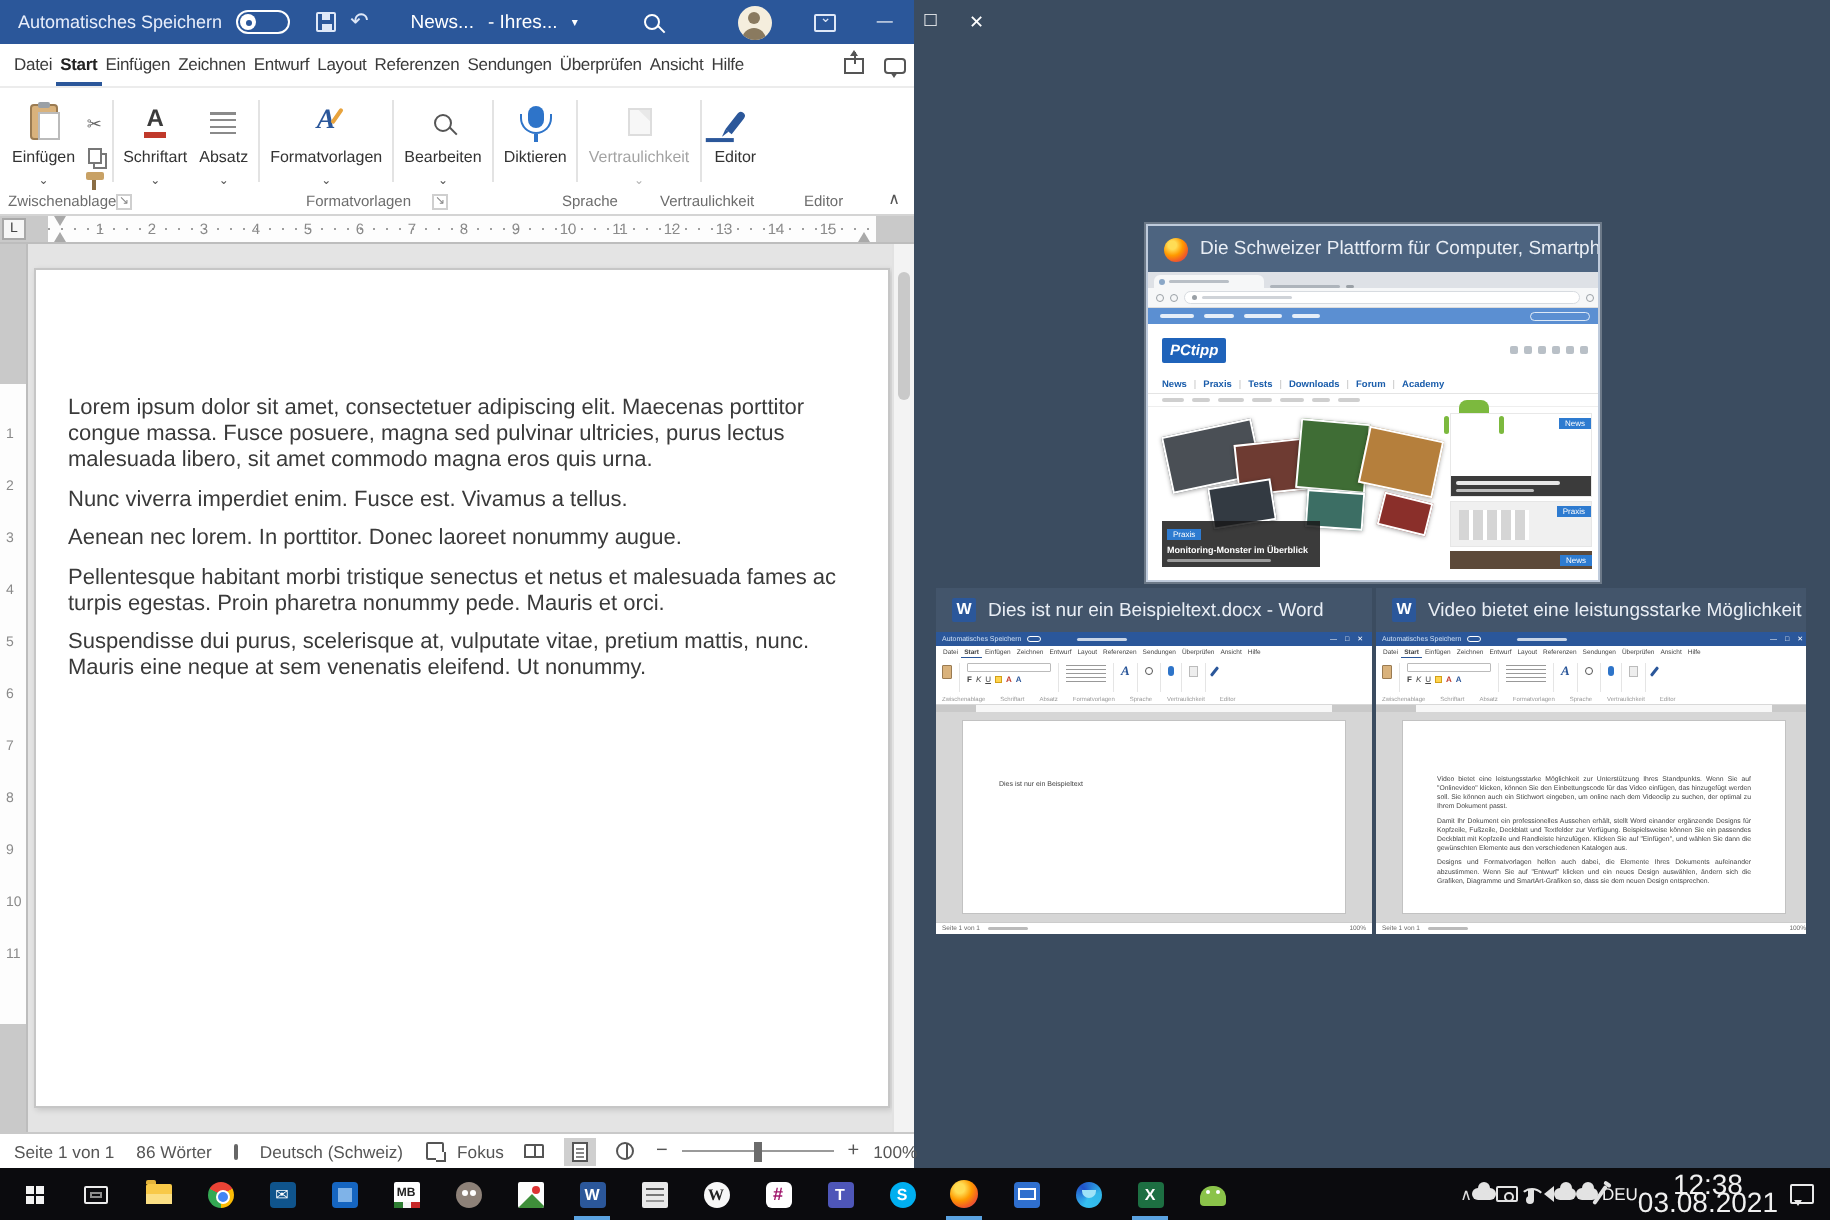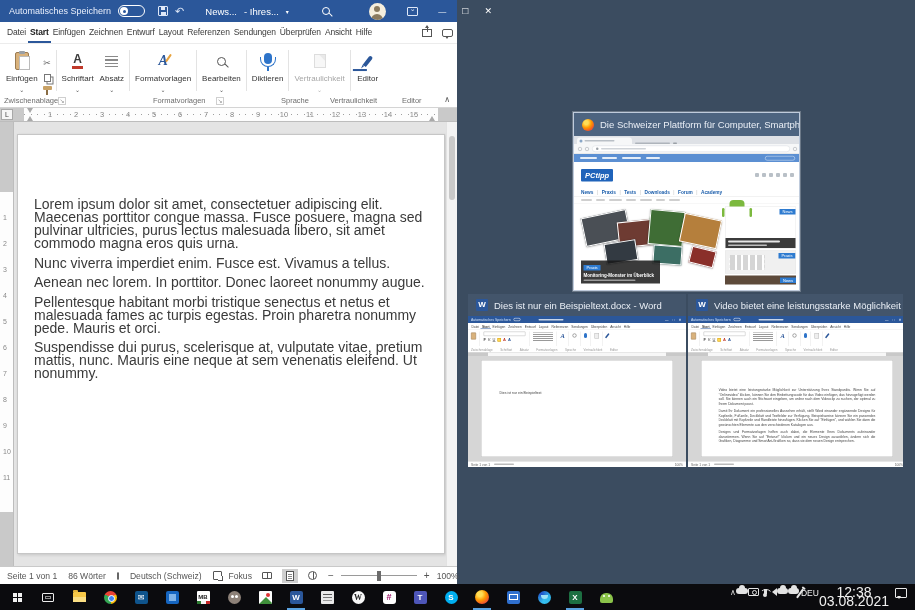--- a/index.html
+++ b/index.html
@@ -88,21 +88,21 @@
   .rnum{position:absolute;top:2px;font-size:7.5px;color:#8a8a8a;transform:translateX(-50%)}
   .indent-mark{position:absolute;left:27px;top:0;width:0;height:0;border-left:3.5px solid transparent;border-right:3.5px solid transparent;border-top:5px solid #a9a9a9}
   .indent-mark.btm{top:auto;bottom:0;border-top:none;border-bottom:5px solid #a9a9a9}
   .indent-mark.right{left:auto;right:22px}
 
   .docarea{flex:1;position:relative;background:#e4e4e4;overflow:hidden}
   .vruler{position:absolute;left:0;top:0;bottom:0;width:14px;background:#c9c9c9;z-index:3;border-right:1px solid #bdbdbd}
   .vruler .vzone{position:absolute;left:0;right:0;top:70px;height:320px;background:#fdfdfd}
   .vnum{position:absolute;left:3px;font-size:7px;color:#8a8a8a}
   .page{position:absolute;left:17px;top:12px;width:428px;height:420px;background:#fff;border:1px solid #c6c6c6;box-shadow:1px 1px 3px rgba(0,0,0,.14)}
-  .page-text{position:absolute;left:16px;right:12px;top:63px;font-size:14px;line-height:13px;color:#3a3a3a}
+  .page-text{position:absolute;left:16px;right:12px;top:63px;font-size:11px;line-height:13px;color:#3a3a3a}
   .page-text p{margin:0 0 6.5px}
   .vscroll{position:absolute;right:0;top:0;bottom:0;width:11px;background:#f3f3f3;border-left:1px solid #e2e2e2}
   .vscroll::before{content:"";position:absolute;left:2px;top:14px;width:6px;height:64px;background:#c9c9c9;border-radius:3px}
 
   .statusbar{height:18px;background:#fff;border-top:1px solid #c9c9c9;display:flex;align-items:center;font-size:8.6px;color:#555;padding:0 7px;gap:11px;flex:none;white-space:nowrap}
   .ic-book{width:11px;height:8px;border:1px solid #666;border-radius:1px;position:relative}
   .ic-book::after{content:"";position:absolute;left:50%;top:0;bottom:0;width:1px;background:#666}
   .sb-right{margin-left:auto;display:flex;align-items:center;gap:7px}
   .ic-focus{width:9px;height:9px;border:1.2px solid #555;border-radius:1px;position:relative}
   .ic-focus::after{content:"";position:absolute;right:-2px;bottom:-2px;width:4px;height:4px;background:#fff;border-top:1.2px solid #555;border-left:1.2px solid #555;transform:rotate(180deg)}
@@ -245,21 +245,21 @@
   .tb-skype i{width:13px;height:13px;background:#00aff0;border-radius:50%;font-size:8px;font-weight:bold}
   .tb-firefox i{width:14px;height:14px;border-radius:50%;background:radial-gradient(circle at 35% 30%,#ffdd55 0 18%,#ff9a00 45%,#f25c26 70%,#cf3a6b 100%)}
   .tb-remote i{width:13px;height:13px;background:#2f6fce;border-radius:2px;position:relative}
   .tb-remote i::after{content:"";position:absolute;left:2px;top:3px;right:2px;bottom:4px;border:1px solid #fff}
   .tb-edge i{width:13px;height:13px;border-radius:50%;background:conic-gradient(from 200deg,#35c1f1,#2052cb,#30b5e8,#35c1f1);position:relative}
   .tb-edge i::after{content:"";position:absolute;left:3px;top:4px;width:7px;height:4px;border-radius:0 0 4px 4px;background:#9ee2f8}
   .tb-excel i{width:13px;height:13px;background:#1d6f42;border-radius:2px;font-size:8px;font-weight:bold}
   .tb-android i{width:13px;height:10px;background:#8bc34a;border-radius:6px 6px 2px 2px;position:relative;margin-top:2px}
   .tb-android i::after{content:"";position:absolute;left:3px;top:2px;width:2px;height:2px;background:#fff;border-radius:50%;box-shadow:5px 0 #fff}
 
-  .tray{margin-left:auto;display:flex;align-items:flex-start;gap:0;padding-right:8px;color:#e6e6e6}
+  .tray{margin-left:auto;display:flex;align-items:center;gap:0;padding-right:8px;color:#e6e6e6}
   .tr-chev{font-size:8px;color:#dedede}
   .tr-chev::before{content:"∧"}
   .icl{width:12px;height:6px;background:#e3e3e3;border-radius:4px;position:relative}
   .icl::before{content:"";position:absolute;left:3px;top:-3px;width:6px;height:6px;background:#e3e3e3;border-radius:50%}
   .icam{width:11px;height:8px;border:1.2px solid #e3e3e3;border-radius:1px;position:relative}
   .icam::after{content:"";position:absolute;left:3px;top:1.5px;width:3px;height:3px;border:1px solid #e3e3e3;border-radius:50%}
   .iwf{width:13px;height:9px;position:relative;overflow:hidden}
   .iwf::before{content:"";position:absolute;left:0.5px;top:1px;width:12px;height:12px;border:1.4px solid #e3e3e3;border-radius:50%;clip-path:polygon(0 0,100% 0,50% 50%)}
   .iwf::after{content:"";position:absolute;left:4.5px;bottom:0;width:4px;height:4px;background:#e3e3e3;border-radius:50%}
   .ivol{width:0;height:0;border-top:4px solid transparent;border-bottom:4px solid transparent;border-right:5px solid #e3e3e3;position:relative}

